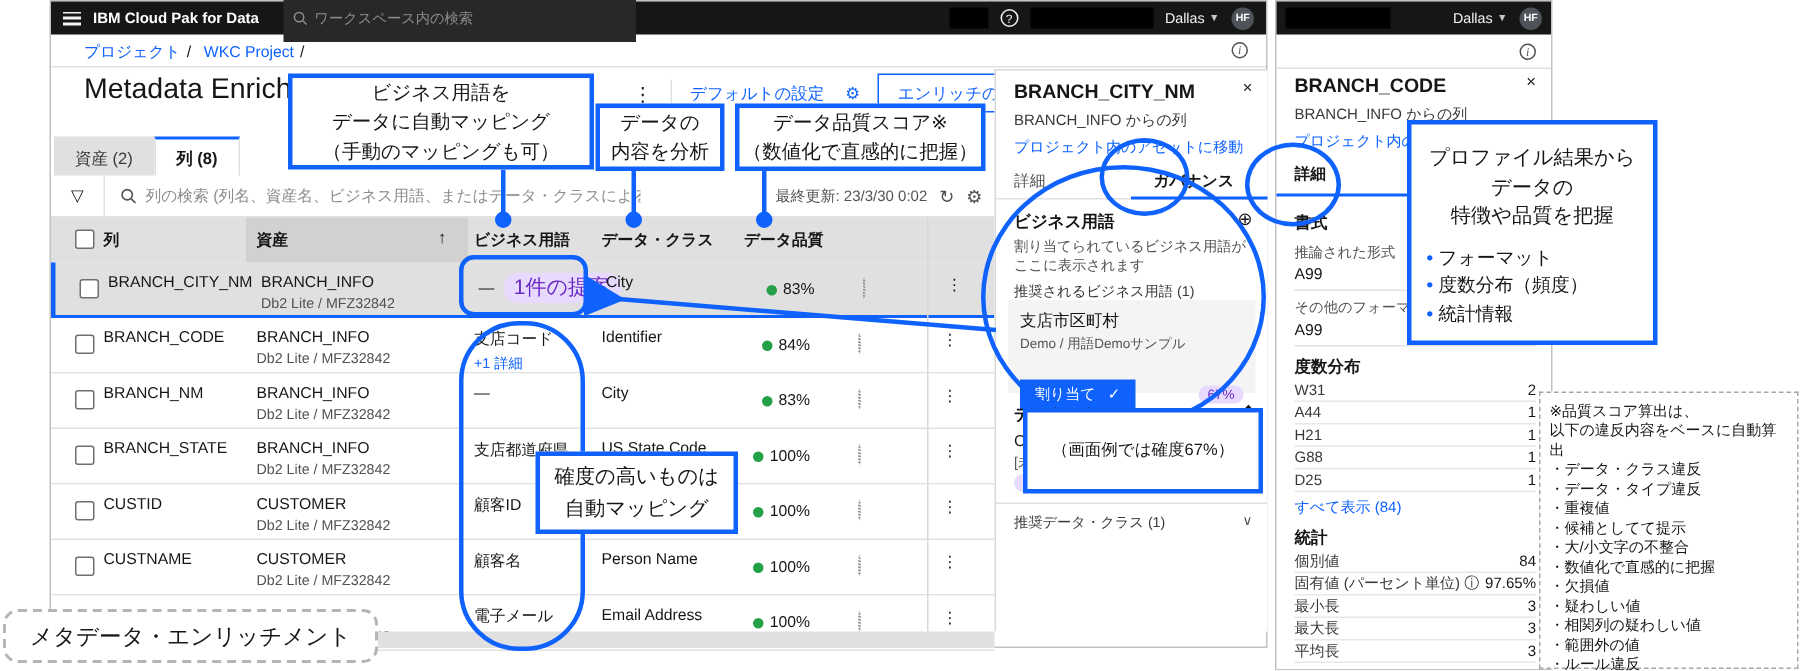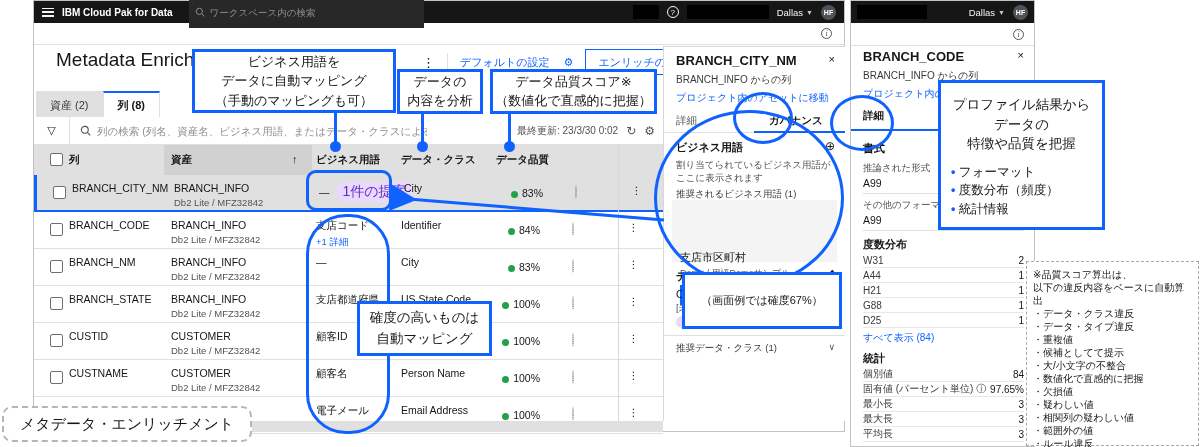--- a/index.html
+++ b/index.html
@@ -89,23 +89,23 @@
   .p-tabs { position:absolute; left:0; top:62px; width:100%; height:24px; border-bottom:1px solid #e0e0e0; }
   .p-tab-a { position:absolute; left:12px; top:5px; font-size:10.5px; color:#525252; cursor:pointer; }
   .p-tab-b { position:absolute; left:105px; top:5px; font-size:10.5px; font-weight:bold; color:#161616; cursor:pointer; }
   .p-tab-line { position:absolute; right:0; bottom:-1px; width:91px; height:2px; background:#0f62fe; }
   .p-sec { position:absolute; left:12px; font-size:11px; font-weight:bold; color:#161616; }
   .p-add { position:absolute; right:10px; font-size:12px; color:#161616; cursor:pointer; }
   .p-hint { position:absolute; left:12px; right:10px; font-size:9.5px; color:#525252; line-height:1.35; }
   .p-subhead { position:absolute; left:12px; font-size:9.5px; color:#393939; }
   .p-chev { position:absolute; right:10px; font-size:9px; color:#525252; cursor:pointer; }
   .p-card { position:absolute; left:8px; right:8px; top:153px; height:62px; background:#f4f4f4; padding:6px 8px; }
-  .p-card .t { font-size:11px; color:#161616;margin-top:44px; }
+  .p-card .t { font-size:11px; color:#161616; }
   .p-card .pth { font-size:9px; color:#525252; margin-top:2px; }
-  .p-card-row { display:flex; align-items:center; justify-content:space-between; margin-top:5px; }
+  .p-card-row { display:flex; align-items:center; justify-content:space-between; margin-top:17px; }
   .btn-assign { background:#0f62fe; color:#fff; border:none; font-size:10px; height:20px; padding:0 10px; display:flex; align-items:center; gap:8px; cursor:pointer; font-family:inherit; }
   .conf { background:#e8daff; color:#6929c4; border-radius:8px; padding:1px 6px; font-size:9px; }
   .p-val { position:absolute; left:12px; font-size:10.5px; color:#161616; }
   .p-val-sub { position:absolute; left:12px; font-size:9.5px; color:#525252; }
   .p-div { position:absolute; left:0; right:0; border-top:1px solid #e0e0e0; }
   .pencil-svg { display:inline-block; vertical-align:middle; }
 
   
   .shot-side { position:absolute; left:850px; top:0; width:185px; height:447px; background:#fff; border:1px solid #c2c2c2; z-index:1; }
   .side-topbar { position:absolute; left:0; top:0; right:0; height:22px; background:#161616; display:flex; align-items:center; justify-content:flex-end; gap:8px; padding:0 6px; }
@@ -178,20 +178,24 @@
         <div class="redact" style="width:82px"></div>
         <div class="region">
             <span>Dallas</span>
             <span class="chev">▼</span>
           </div>
         <div class="avatar">HF</div>
       </div>
     </div>
 
     <div class="crumb-row">
+      <div class="crumb">
+        <a>プロジェクト</a><span class="sep">/</span>
+        <a>WKC Project</a><span class="sep">/</span>
+      </div>
       <span class="crumb-info icn-i"></span>
     </div>
 
     <div class="page-title">Metadata Enrichment</div>
 
     <div class="hdr-actions">
       <span class="kebab">⋮</span>
       <span class="vdiv"></span>
       <a class="link-blue">
           <span>デフォルトの設定</span>

